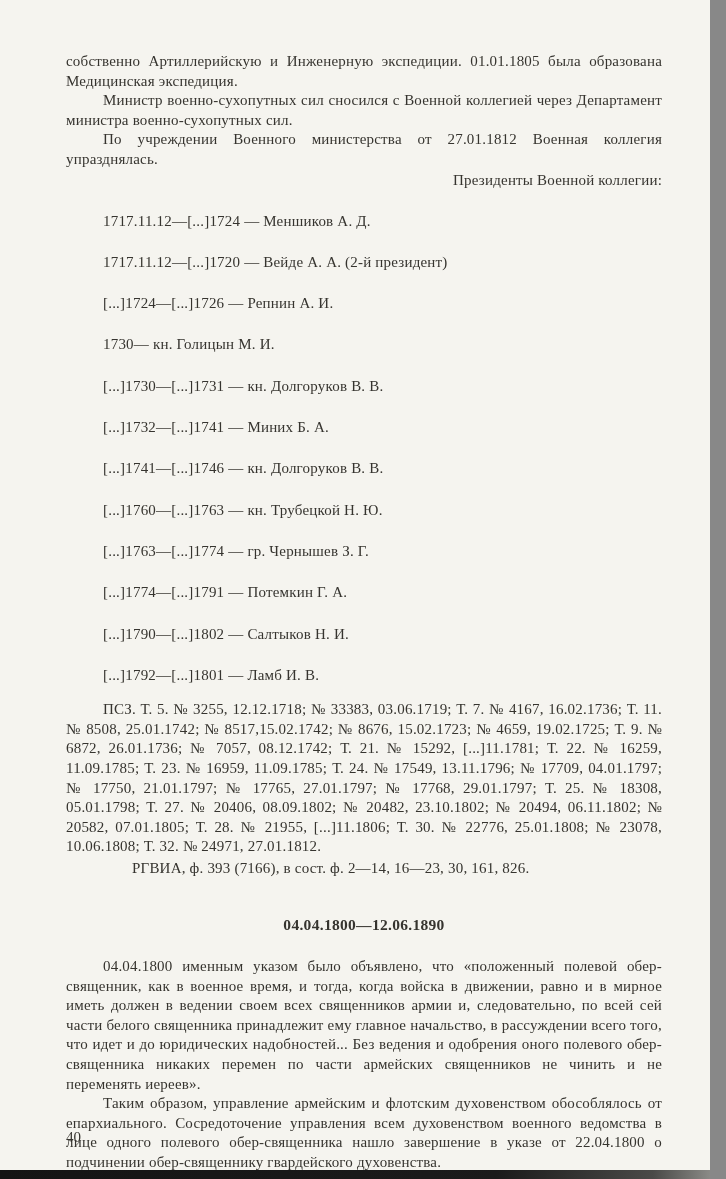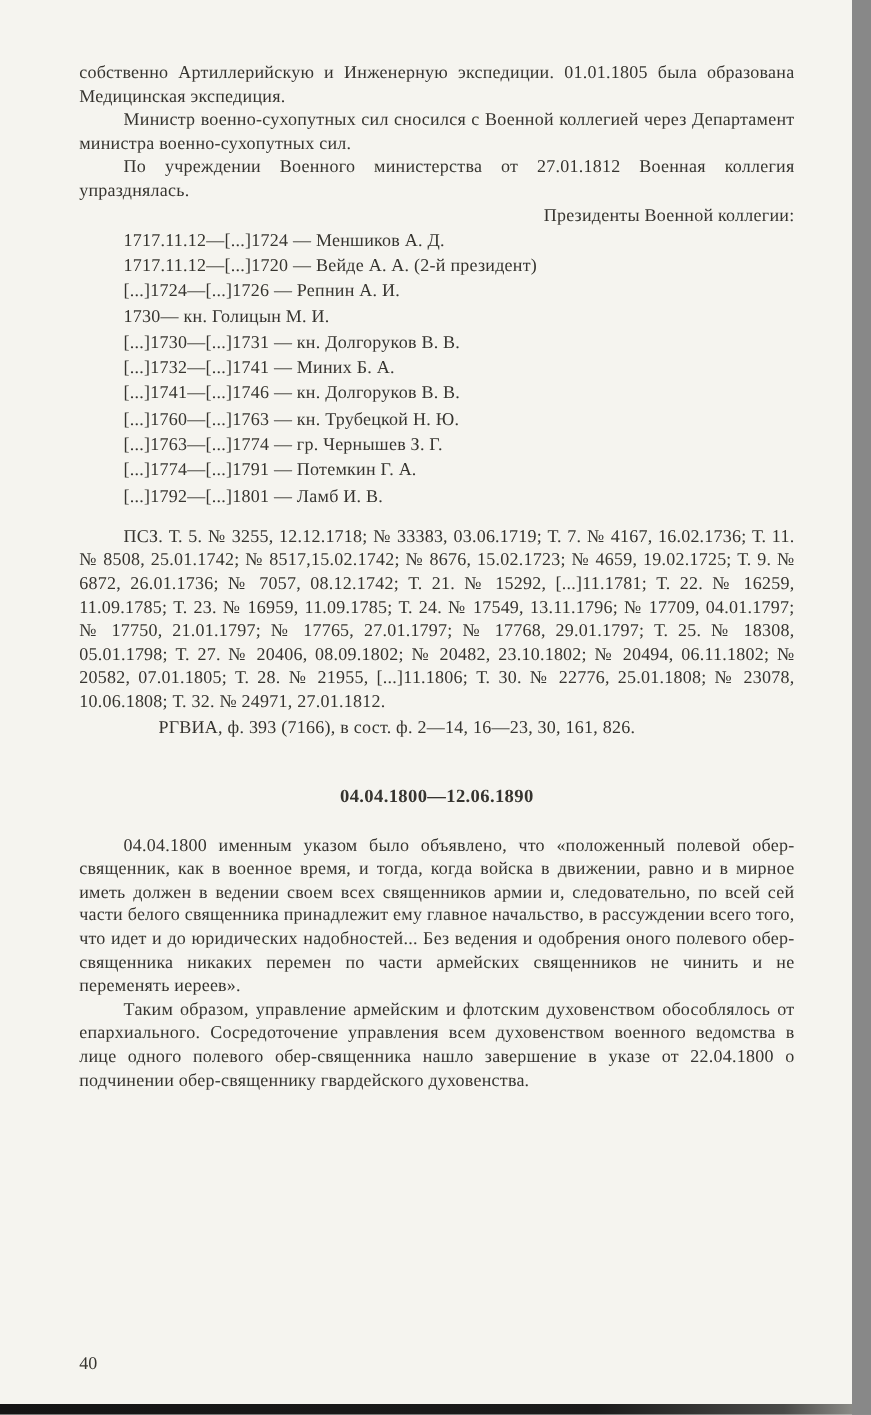--- a/index.html
+++ b/index.html
@@ -36,20 +36,21 @@
   }
   .list-heading {
     text-indent: 37px;
     text-align: right;
     line-height: 21px;
   }
   .list-line {
     padding-left: 37px;
     line-height: 21.3px;
     white-space: nowrap;
+    margin-top: 20px;
   }
   .psz-ref {
     margin-top: 14px !important;
   }
   .archive-ref {
     text-indent: 66px !important;
     text-align: left !important;
     margin-top: 2px !important;
   }
   .section-heading {
@@ -98,20 +99,21 @@
       <div class="list-line">1717.11.12—[...]1724  —  Меншиков А. Д.</div>
       <div class="list-line">1717.11.12—[...]1720  —  Вейде А. А. (2-й президент)</div>
       <div class="list-line">[...]1724—[...]1726  —  Репнин А. И.</div>
       <div class="list-line">1730—  кн. Голицын М. И.</div>
       <div class="list-line">[...]1730—[...]1731  —  кн. Долгоруков В. В.</div>
       <div class="list-line">[...]1732—[...]1741  —  Миних Б. А.</div>
       <div class="list-line">[...]1741—[...]1746  —  кн. Долгоруков В. В.</div>
       <div class="list-line">[...]1760—[...]1763  —  кн. Трубецкой Н. Ю.</div>
       <div class="list-line">[...]1763—[...]1774  —  гр. Чернышев З. Г.</div>
       <div class="list-line">[...]1774—[...]1791  —  Потемкин Г. А.</div>
+      <div class="list-line">[...]1790—[...]1802  —  Салтыков Н. И.</div>
     </div>
 
     <div class="list-line">[...]1792—[...]1801  —  Ламб И. В.</div>
 
     <p class="psz-ref">ПСЗ. Т. 5. № 3255, 12.12.1718; № 33383, 03.06.1719; Т. 7. № 4167, 16.02.1736; Т. 11. № 8508, 25.01.1742; № 8517,15.02.1742; № 8676, 15.02.1723; № 4659, 19.02.1725; Т. 9. № 6872, 26.01.1736; № 7057, 08.12.1742; Т. 21. № 15292, [...]11.1781; Т. 22. № 16259, 11.09.1785; Т. 23. № 16959, 11.09.1785; Т. 24. № 17549, 13.11.1796; № 17709, 04.01.1797; № 17750, 21.01.1797; № 17765, 27.01.1797; № 17768, 29.01.1797; Т. 25. № 18308, 05.01.1798; Т. 27. № 20406, 08.09.1802; № 20482, 23.10.1802; № 20494, 06.11.1802; № 20582, 07.01.1805; Т. 28. № 21955, [...]11.1806; Т. 30. № 22776, 25.01.1808; № 23078, 10.06.1808; Т. 32. № 24971, 27.01.1812.</p>
     <p class="archive-ref">РГВИА, ф. 393 (7166), в сост. ф. 2—14, 16—23, 30, 161, 826.</p>
 
     <h2 class="section-heading">
       <span class="line">04.04.1800—12.06.1890</span>
     </h2>

